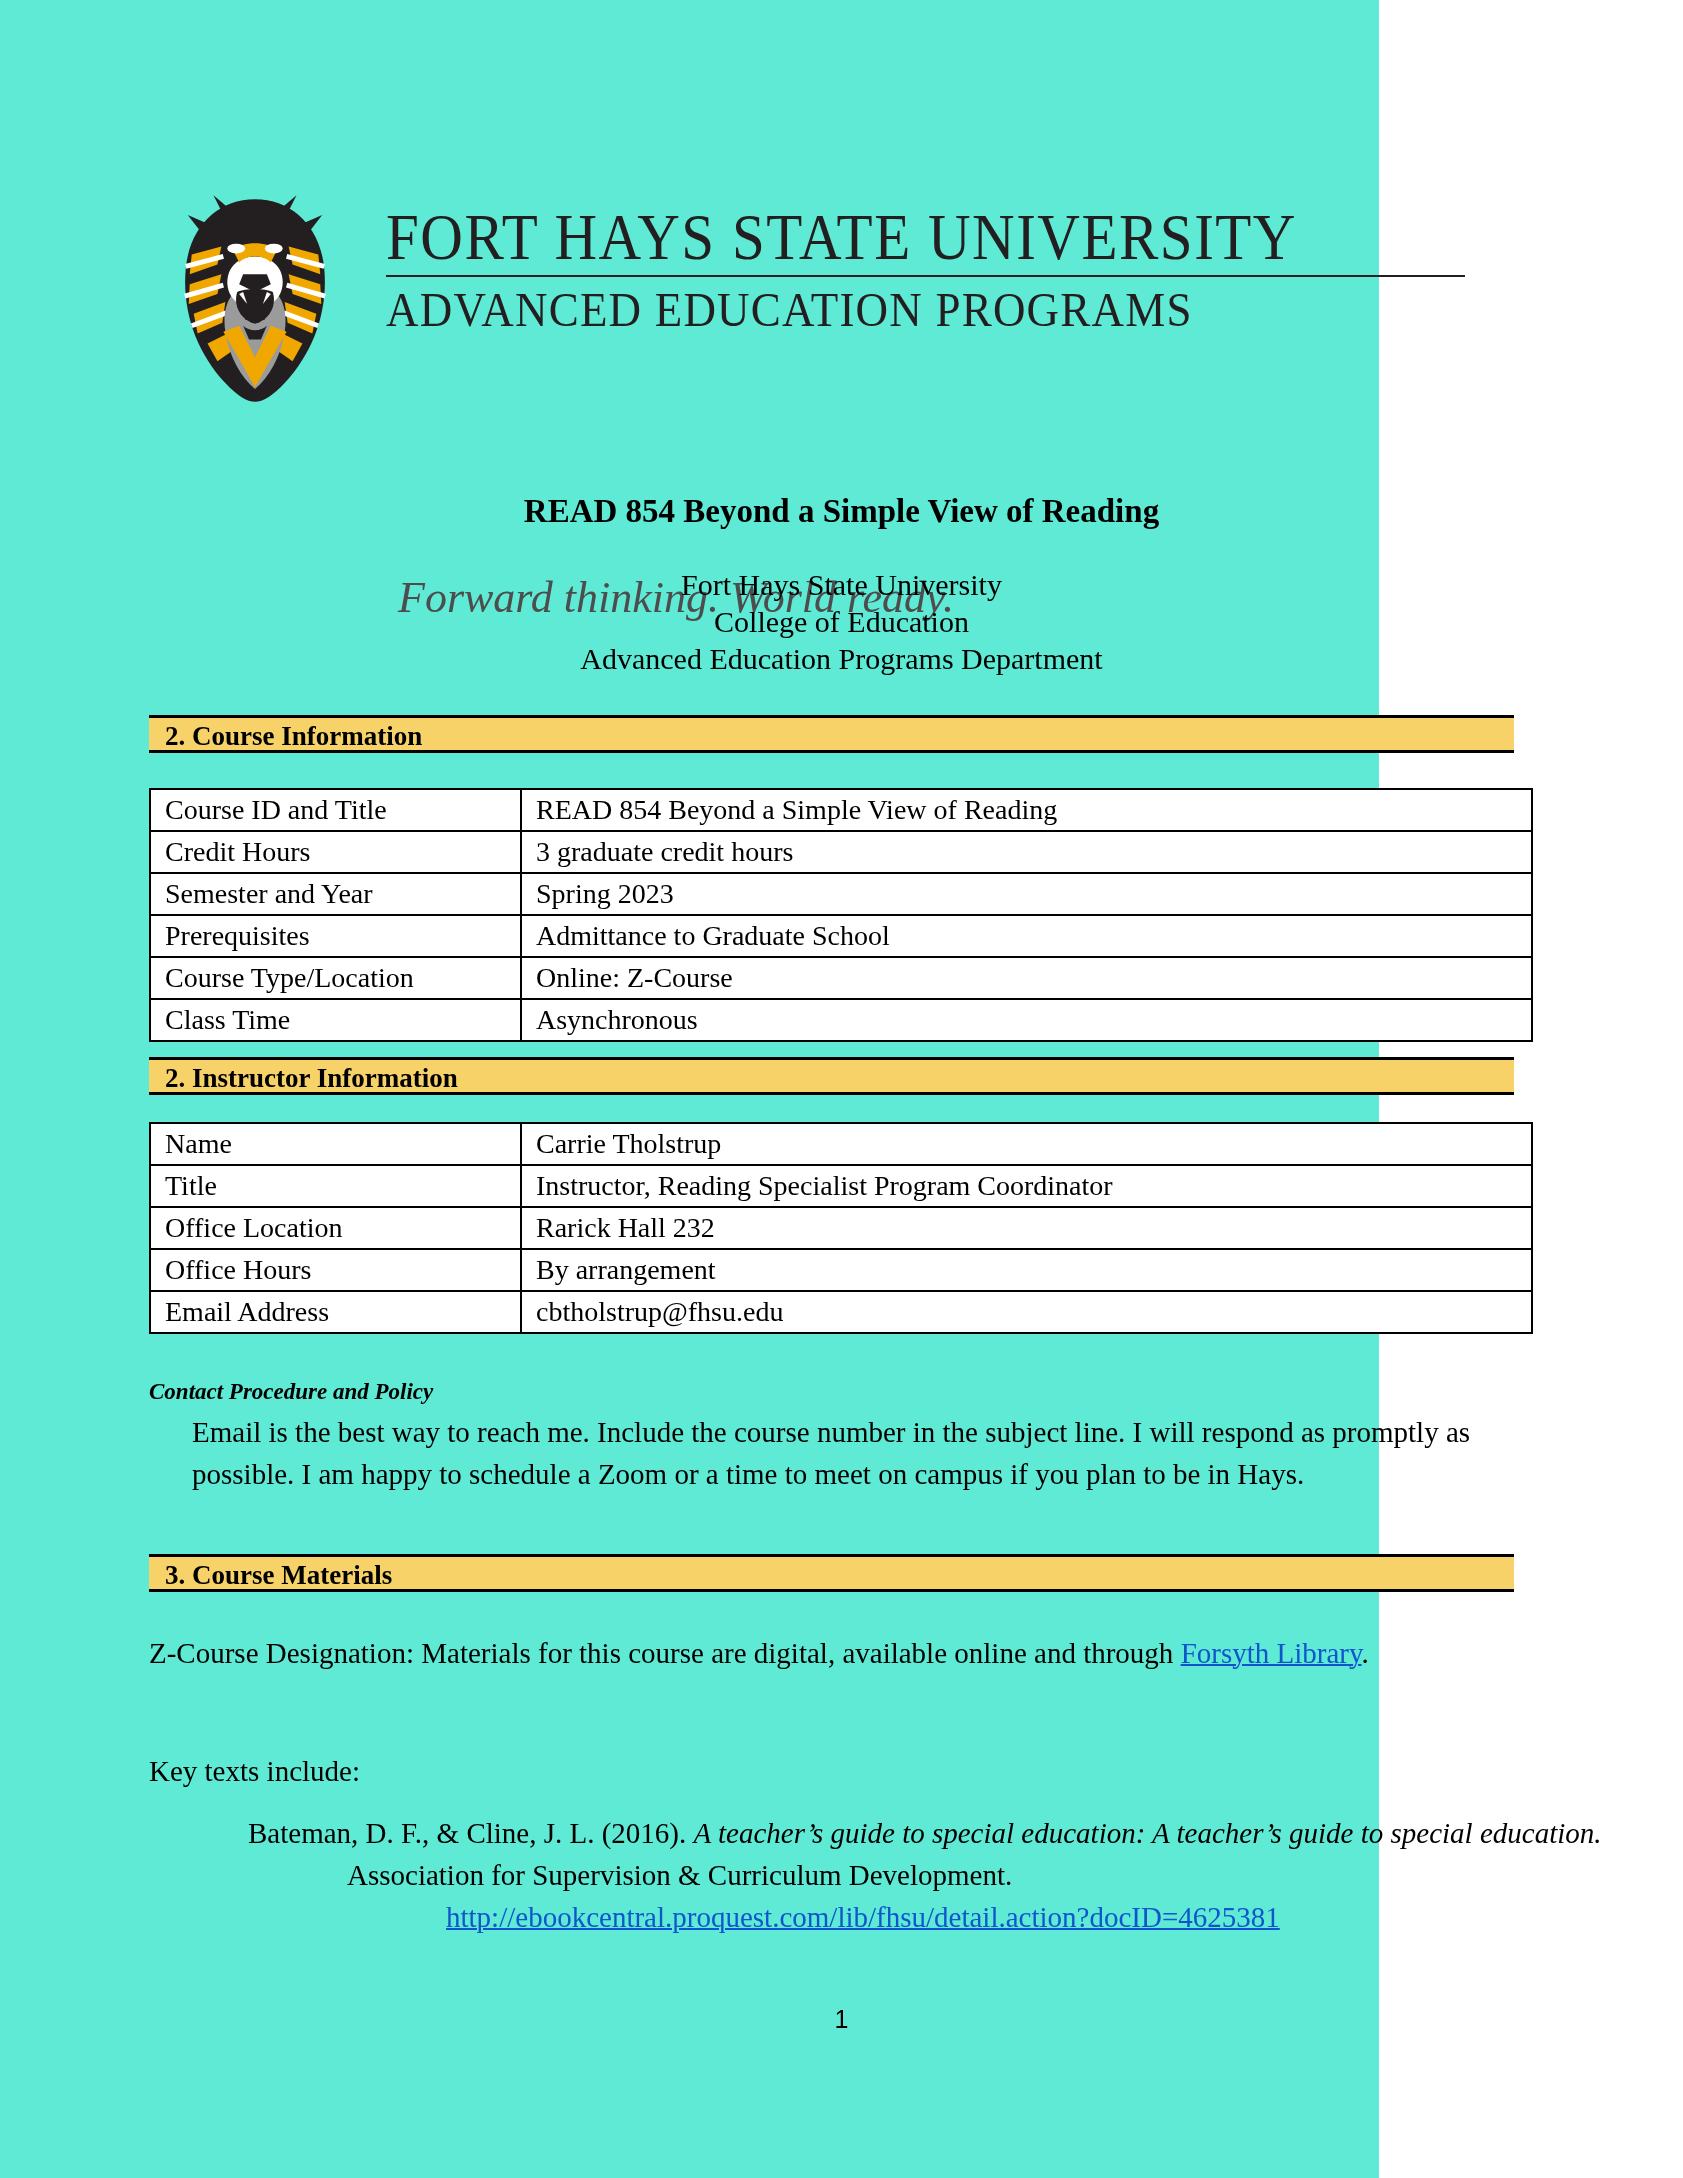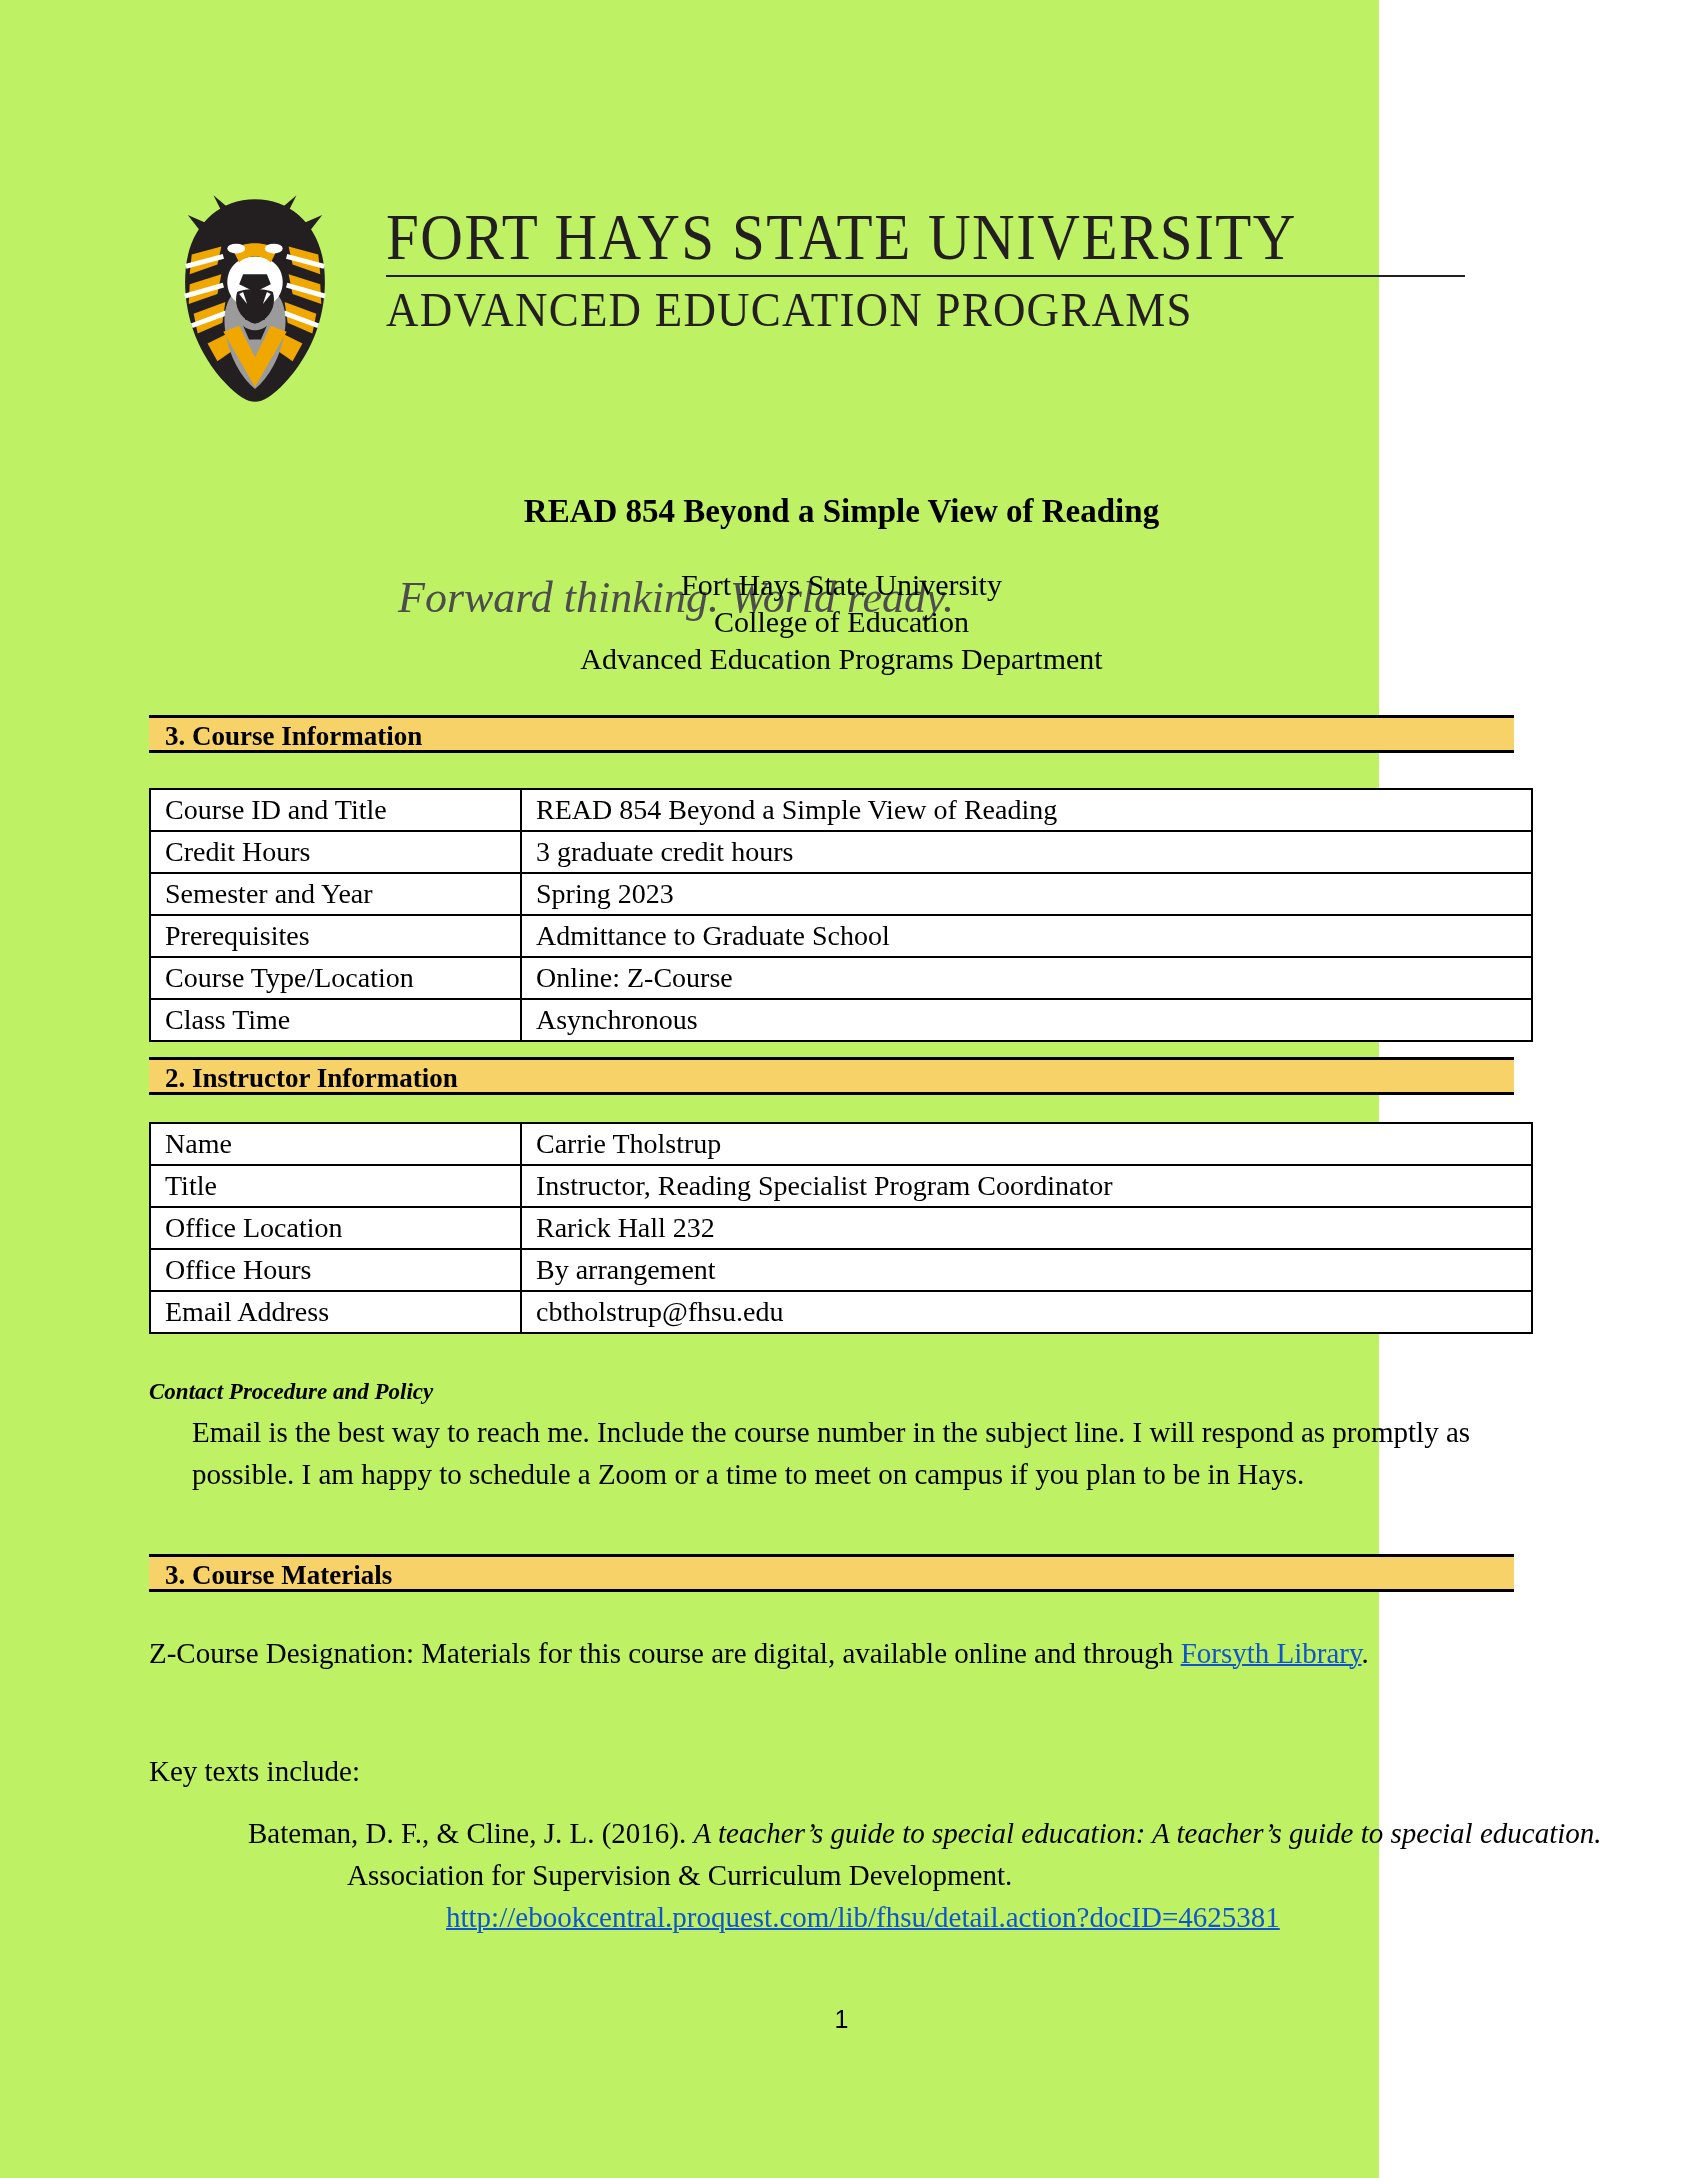--- a/index.html
+++ b/index.html
@@ -13,21 +13,21 @@
     font-family: "Liberation Serif", "DejaVu Serif", serif;
     color: #000000;
     position: relative;
     overflow: hidden;
   }
 
   .page {
     position: relative;
     width: 1379px;
     height: 2178px;
-    background: #bef264;
+    background: #5eead4;
   }
 
   
   .header-band {
     position: absolute;
     left: 0;
     top: 193px;
     width: 1683px;
     height: 248px;
   }
@@ -278,21 +278,21 @@
 
   <div class="doc-title">READ 854 Beyond a Simple View of Reading</div>
 
   <div class="subtitle-block">
     <div>Fort Hays State University</div>
     <div>College of Education</div>
     <div>Advanced Education Programs Department</div>
   </div>
 
   <div class="banner" id="banner-1">
-    <span class="banner-label">3. Course Information</span>
+    <span class="banner-label">2. Course Information</span>
   </div>
 
   <table class="info-table" id="table-course">
     <tbody>
       <tr>
         <td class="key">Course ID and Title</td>
         <td class="val">READ 854 Beyond a Simple View of Reading</td>
       </tr>
       <tr>
         <td class="key">Credit Hours</td>

